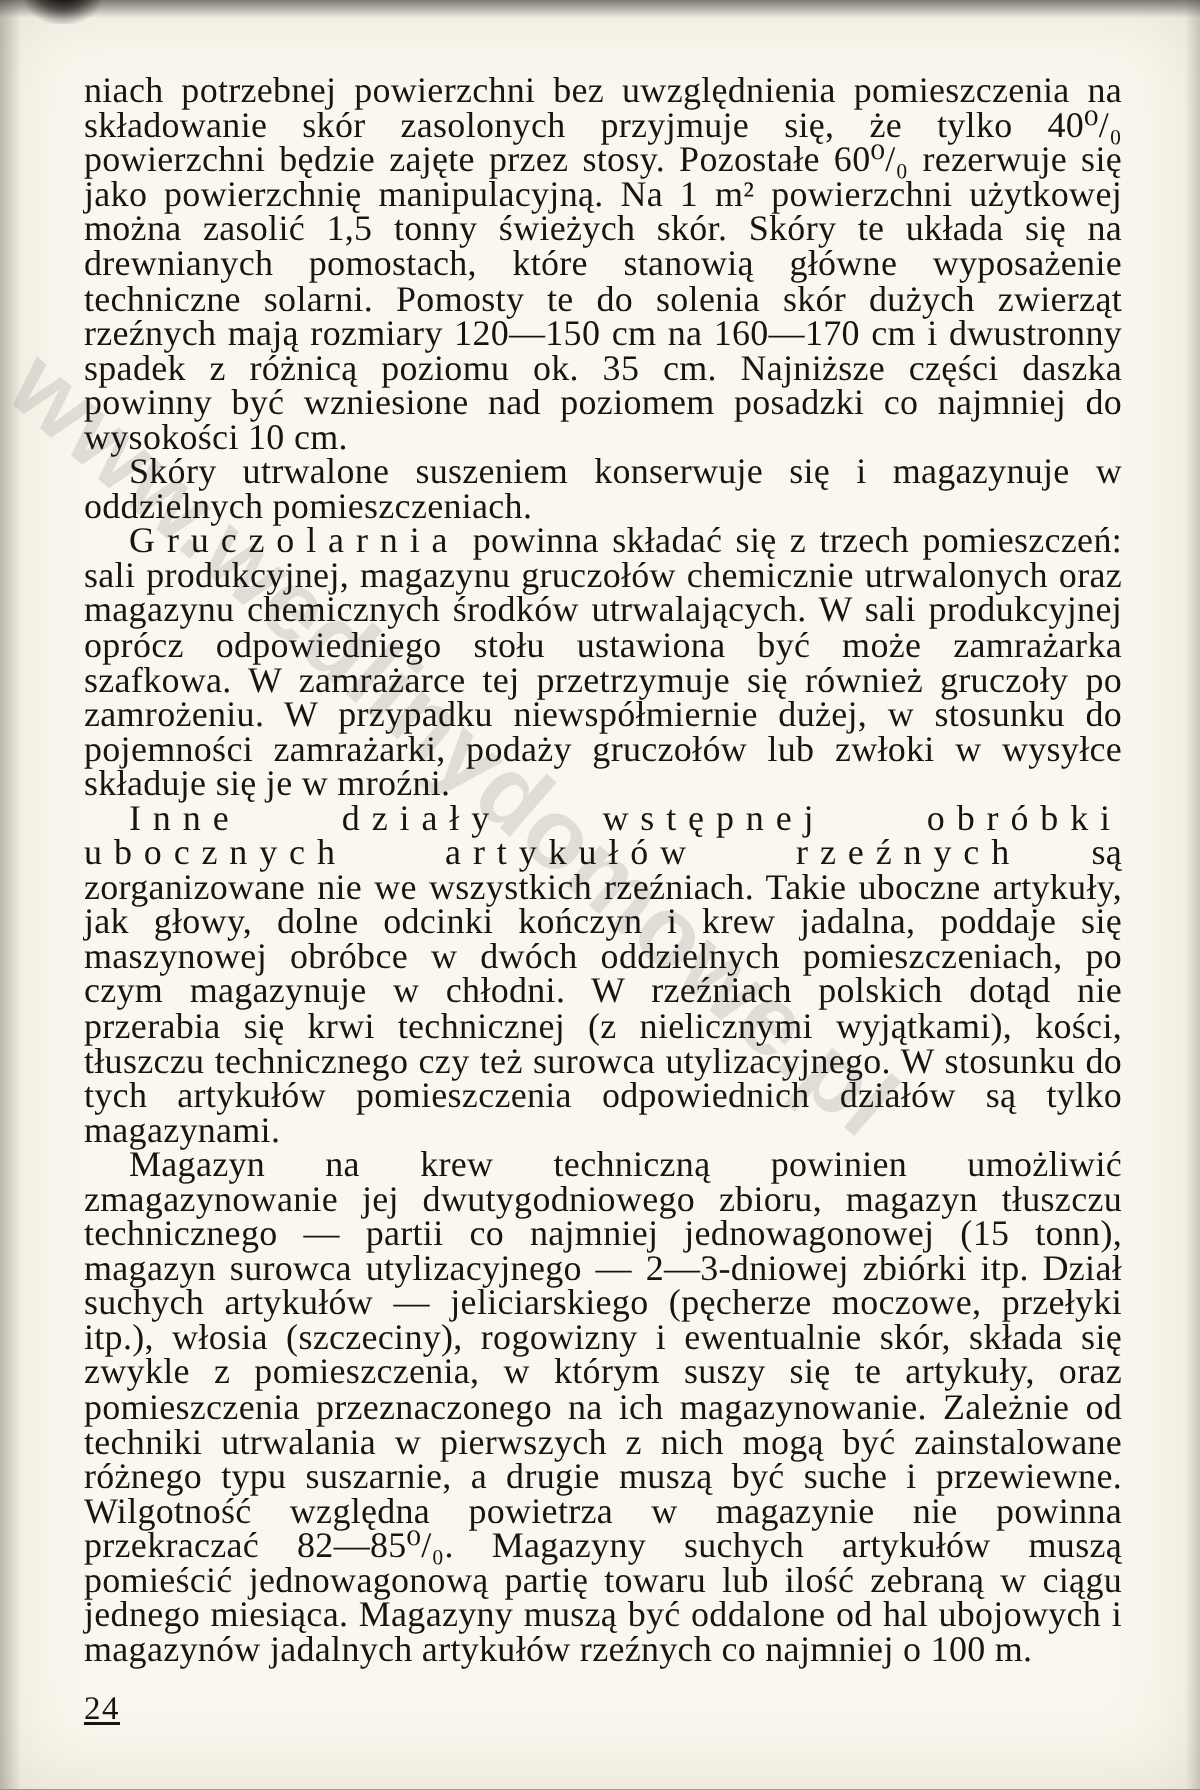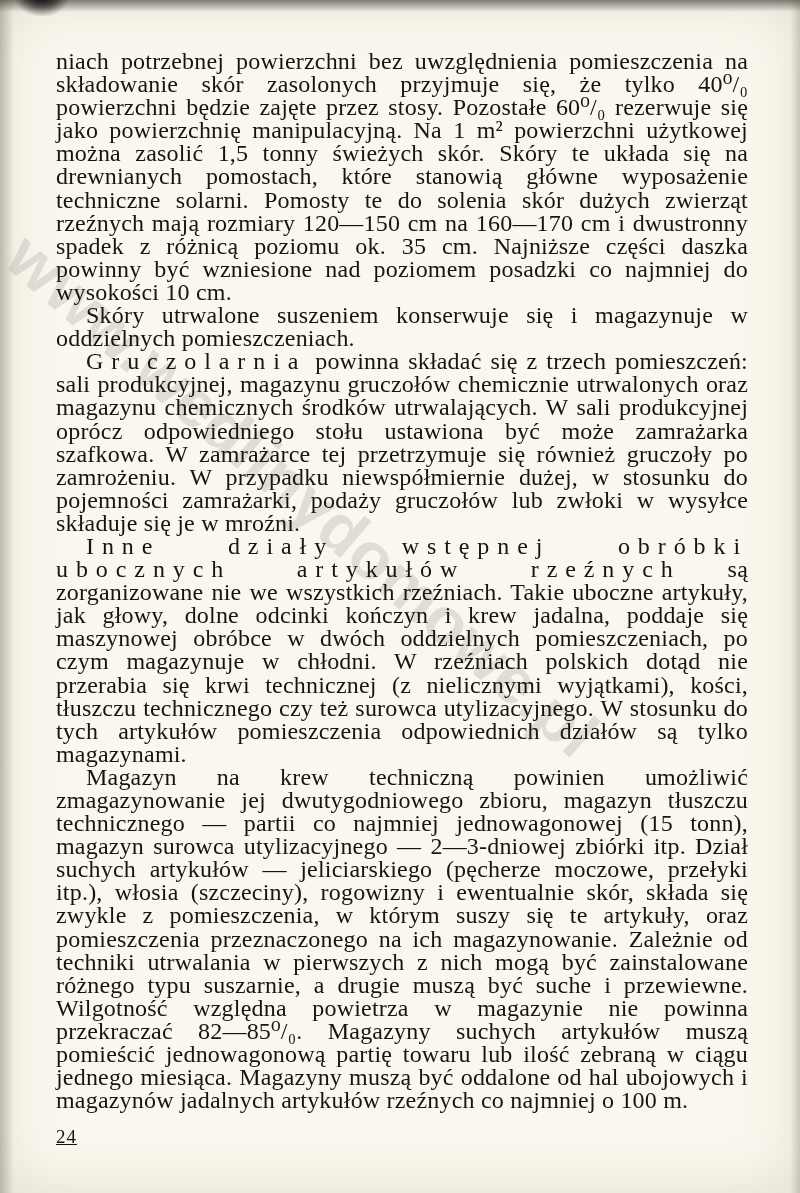--- a/index.html
+++ b/index.html
@@ -73,21 +73,21 @@
     left:50%;bottom:28px;
     transform:translateX(-50%);
     font-size:74px;
     letter-spacing:1px;
     color:rgba(125,125,125,0.30);
     -webkit-text-stroke:1px rgba(110,110,110,0.18);
   }
   .page-number{
     position:absolute;
     left:56px;top:1126px;
-    font-size:19px;
+    font-size:22px;
     letter-spacing:1px;
     text-decoration:underline;
   }
 </style>
 </head>
 <body>
 
 <div class="scan-page">
 
   <div class="edge-top"></div>

